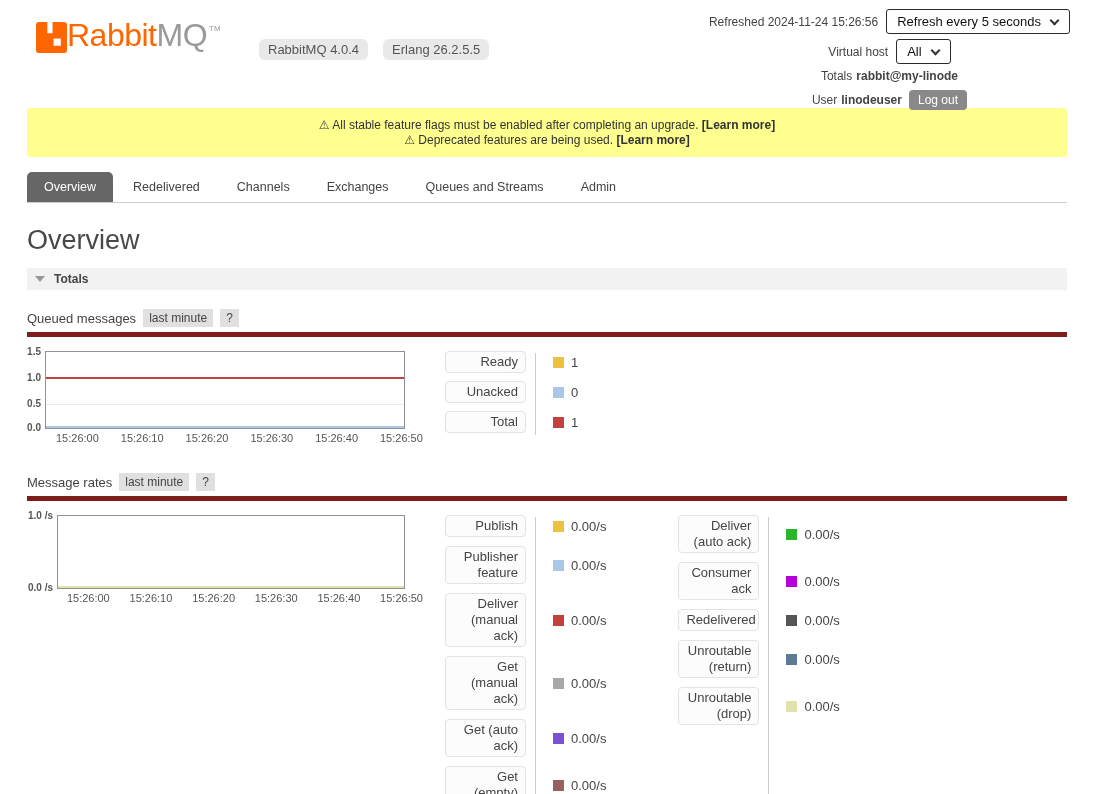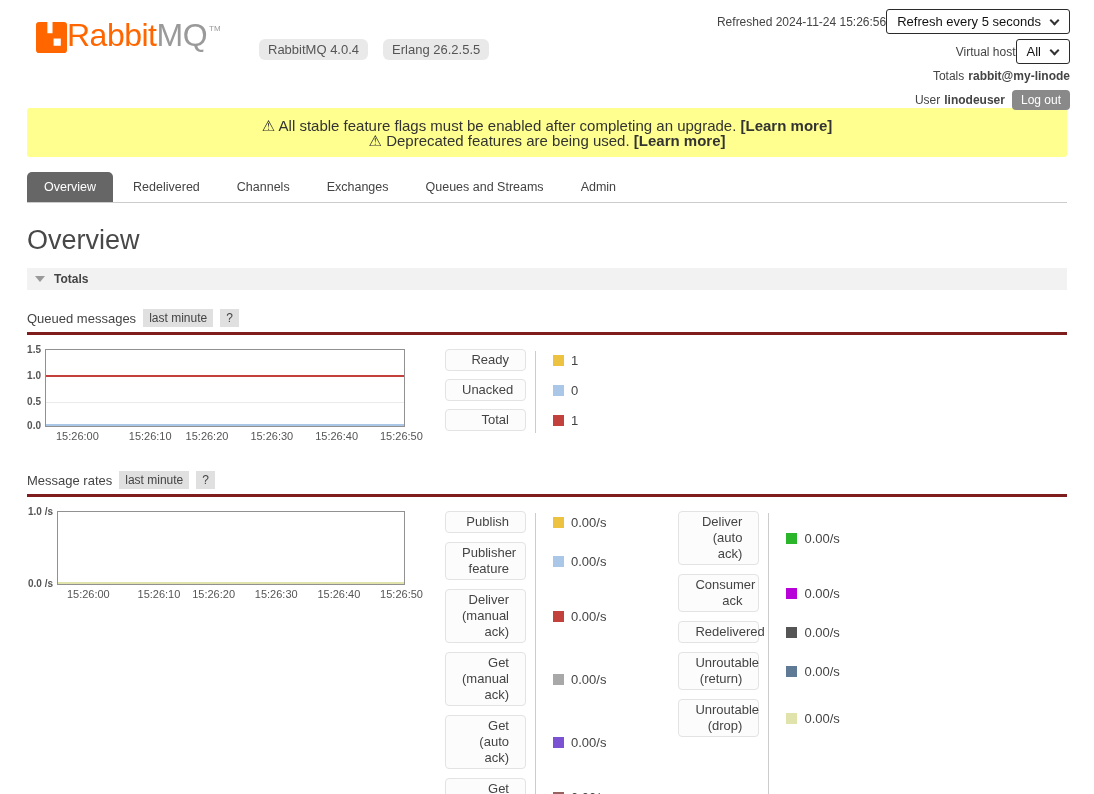--- a/index.html
+++ b/index.html
@@ -15,51 +15,51 @@
   .logo { position:absolute; left:36px; top:16px; display:flex; align-items:flex-start; }
   .logo-mark { width:31px; height:31px; margin-top:6px; }
   .brand { font-size:32px; line-height:38px; letter-spacing:-0.5px; }
   .brand-rabbit { color:#f60; }
   .brand-mq { color:#9a9a9a; }
   .tm { font-size:8px; color:#9a9a9a; margin:8px 0 0 2px; }
   .ver-badges { position:absolute; left:259px; top:39px; display:flex; gap:15px; }
   .ver-badge { background:#e9e9e9; border-radius:6px; padding:3px 9px; font-size:13px; color:#555; white-space:nowrap; }
 
   .header-right { position:absolute; right:24px; top:9px; text-align:right; font-size:12px; color:#444; }
-  .hr-row { display:flex; justify-content:flex-end; align-items:center; margin-bottom:5px; }
+  .hr-row { display:flex; justify-content:center; align-items:center; margin-bottom:5px; }
   .fake-select { border:1px solid #2b2b2b; border-radius:3px; background:#fff; padding:4px 10px;
-                 font-size:13px; color:#111; display:inline-flex; align-items:center; cursor:pointer; }
+                 font-size:13px; color:#111; display:inline-flex; align-items:center; margin-left:8px; cursor:pointer; }
   .chev { width:7px; height:7px; border-right:2px solid #333; border-bottom:2px solid #333;
           transform:rotate(45deg); display:inline-block; margin:-3px 1px 0 10px; }
   .hr-text { white-space:nowrap; }
   .hr-row b { margin-left:4px; }
   .logout-btn { background:#898989; color:#fff; border:none; border-radius:4px; padding:3px 9px;
                 font-size:12px; margin-left:7px; cursor:pointer; font-family:inherit; }
 
   
   .banner { margin:0 27px; background:#feff8e; border-radius:3px; text-align:center;
-            padding:10px 0 9px; font-size:15px; color:#333; line-height:15px; }
+            padding:10px 0 9px; font-size:12px; color:#333; line-height:15px; }
   .banner .link { font-weight:bold; color:#333; cursor:pointer; }
 
   
   .tabs { margin:15px 27px 0; border-bottom:1px solid #ccc; display:flex; align-items:flex-end; }
   .tab { padding:8px 17px; font-size:12.5px; color:#444; border-radius:5px 5px 0 0; cursor:pointer; white-space:nowrap; }
   .tab.active { background:#666; color:#fff; }
   .tab + .tab { margin-left:3px; }
 
   
   .page-title { margin:22px 0 12px 27px; font-size:27px; font-weight:400; color:#484848; }
   .totals-bar { margin:0 27px; background:#f2f2f2; padding:4px 8px; font-size:12px;
                 display:flex; align-items:center; gap:9px; cursor:pointer; }
   .tri { width:0; height:0; border-left:5px solid transparent; border-right:5px solid transparent;
          border-top:6px solid #999; display:inline-block; }
   .totals-label { font-weight:bold; color:#444; }
 
   .section { margin:0 27px; }
-  .sec-head { border-bottom:3px solid #7f1d1d; padding-bottom:5px; font-size:13px; color:#444;
+  .sec-head { border-bottom:5px solid #7f1d1d; padding-bottom:5px; font-size:13px; color:#444;
               display:flex; align-items:center; gap:7px; margin-top:19px; }
   .mini-badge { background:#e0e0e0; padding:2px 6px; font-size:12px; color:#444; cursor:pointer; }
 
   
   .chart-row { display:flex; margin-top:14px; align-items:flex-start; }
   .plot-wrap { display:flex;font-weight:bold; }
   .ylabels { position:relative; font-size:10px; color:#555; }
   .ylabels span { position:absolute; right:4px; white-space:nowrap; }
   .yl1 { width:18px; } .yl2 { width:30px; }
   .yt0 { top:-5px; } .yt1 { top:21px; } .yt2 { top:47px; } .yt3 { top:71px; }
@@ -68,29 +68,29 @@
   .plot1 { width:360px; height:78px; }
   .plot2 { width:348px; height:74px; }
   .gridline { position:absolute; left:0; right:0; height:1px; background:#ebebeb; }
   .g1 { top:26px; } .g2 { top:52px; }
   .series-line { position:absolute; left:0; right:0; height:2px; }
   .line-total { top:25px; }
   .line-unacked { bottom:0; }
   .line-drop { bottom:0; }
   .xlabels { position:relative; height:15px; font-size:11px; color:#555; margin-top:3px; }
   .xlabels span { position:absolute; transform:translateX(-50%); white-space:nowrap; }
-  .xp0{left:9%;} .xp1{left:27%;margin-left:8px;} .xp2{left:45%;} .xp3{left:63%;} .xp4{left:81%;} .xp5{left:99%;}
+  .xp0{left:9%;} .xp1{left:27%;} .xp2{left:45%;} .xp3{left:63%;} .xp4{left:81%;} .xp5{left:99%;}
 
   
   .legend { margin-left:40px; position:relative; }
   .legend::before { content:""; position:absolute; left:90px; top:2px; bottom:6px; width:1px; background:#ccc; }
   .lrow { display:flex; align-items:center; margin-bottom:8px; }
   .rates .lrow { margin-bottom:9px; }
   .lbox { width:81px; border:1px solid #e3e3e3; background:#fcfcfc; border-radius:4px;
-          padding:2px 16px; text-align:right; font-size:13px; color:#444; line-height:16px; }
+          padding:2px 7px; text-align:right; font-size:13px; color:#444; line-height:16px; }
   .sq { width:11px; height:11px; margin-left:27px; flex:none; }
   .lval { margin-left:7px; font-size:13px; color:#444; white-space:nowrap; }
   .legend-cols { display:flex; }
   .legend-col2 { margin-left:72px; }
 </style>
 </head>
 <body>
 
 <div class="header">
   <div class="logo">

